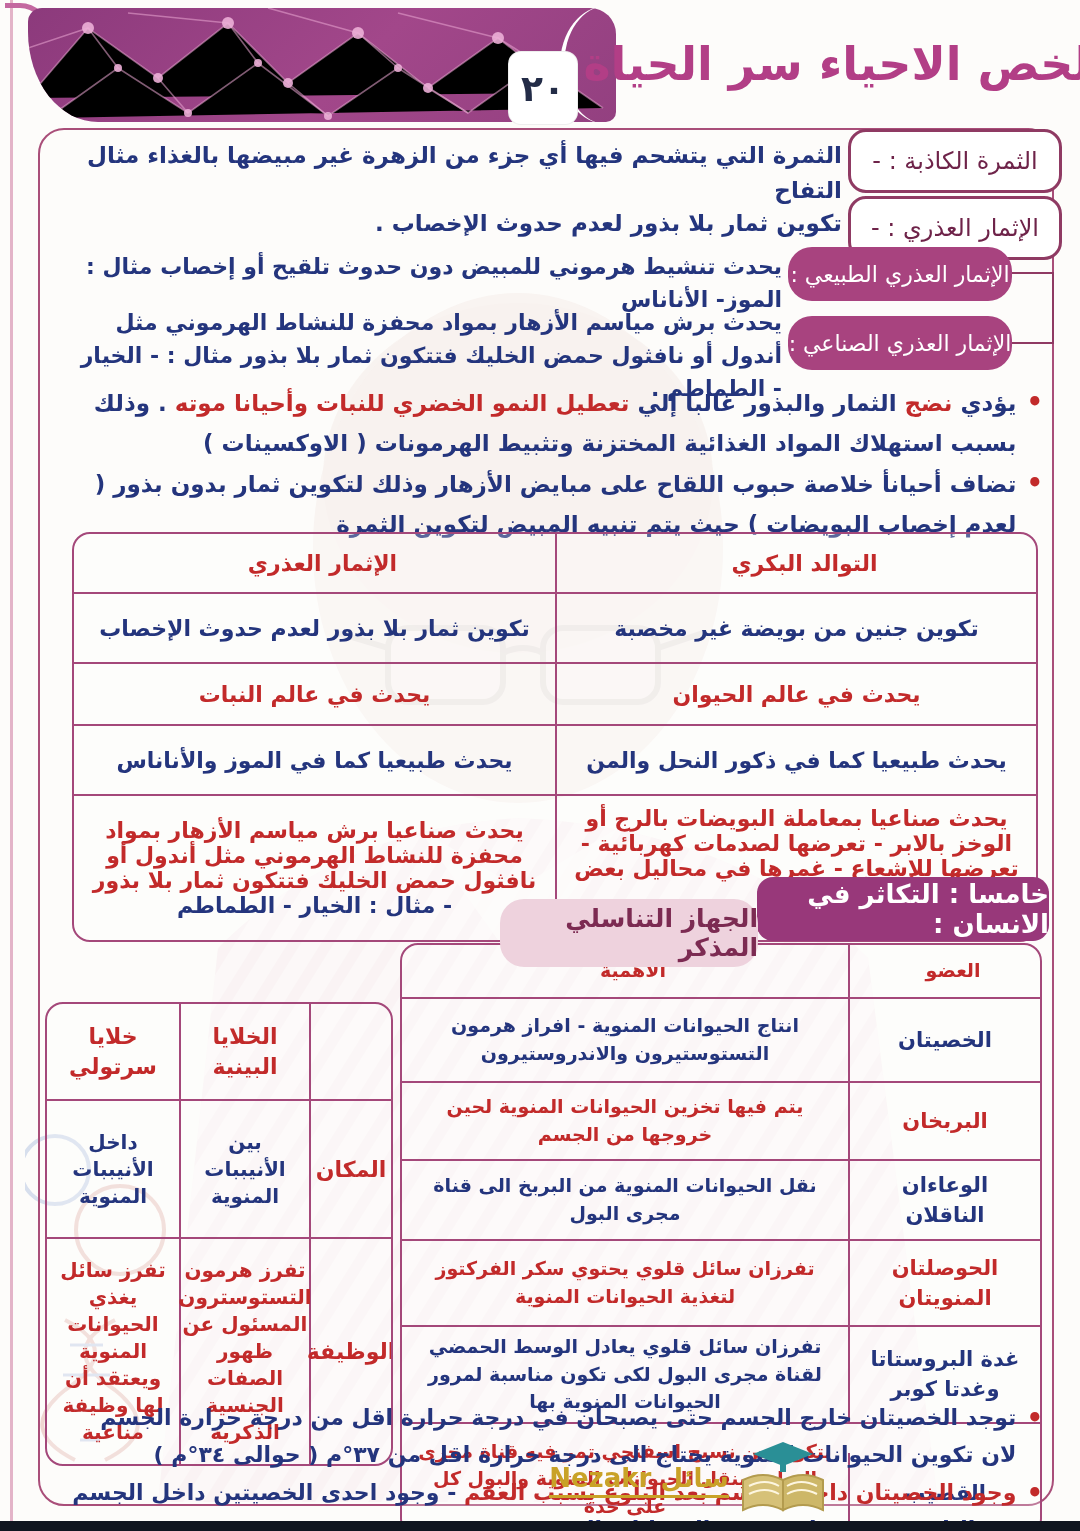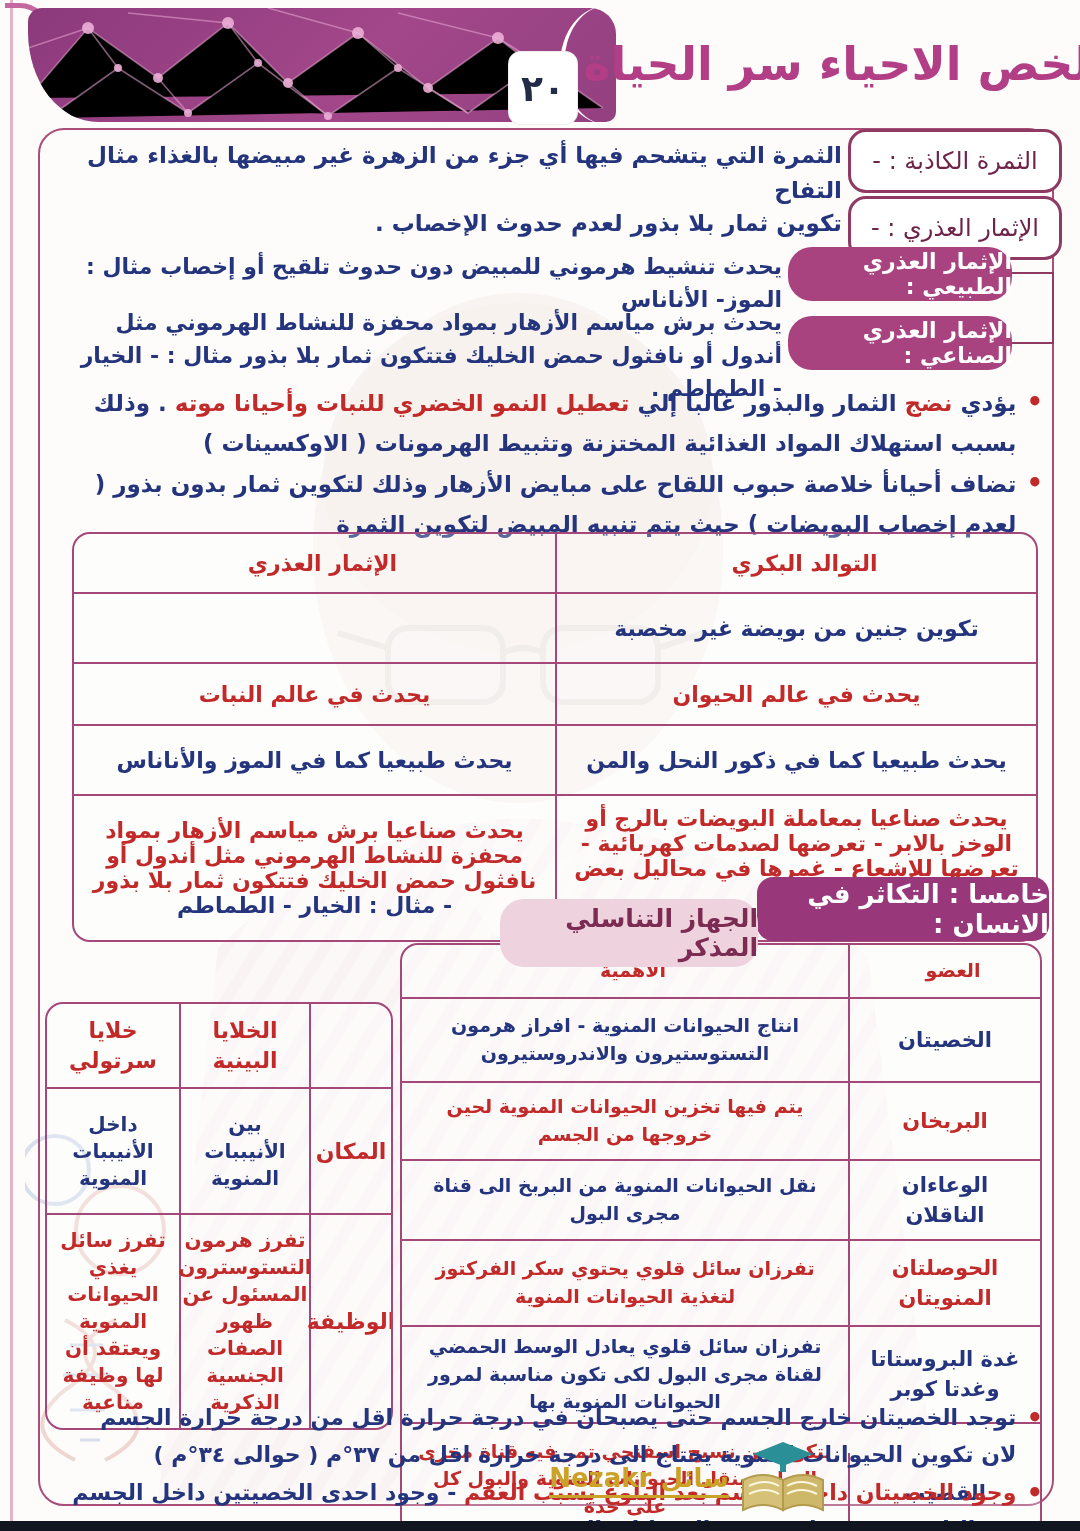--- a/index.html
+++ b/index.html
@@ -34,21 +34,21 @@
   .content-frame{left:38px;top:128px;width:1012px;height:1374px;border:2px solid #a94e79;border-radius:26px;}
 
   
   .bg-layer{left:38px;top:128px;width:1014px;height:1374px;opacity:.45;pointer-events:none;}
   .doodle{pointer-events:none;opacity:.55;}
 
   
   .defbox-outline{width:208px;height:58px;background:#fff;border:3px solid #8f3a63;border-radius:18px;
     display:flex;align-items:center;justify-content:center;color:#6e2349;font-weight:normal;font-size:24px;z-index:4;}
   .defbox-filled{width:224px;height:54px;background:#a8437f;border-radius:24px;
-    display:flex;align-items:center;justify-content:center;color:#fff;font-weight:bold;font-size:22px;z-index:4;}
+    display:flex;align-items:center;justify-content:center;color:#fff;font-weight:normal;font-size:22px;z-index:4;}
   .deftext{color:#24357d;font-weight:bold;font-size:23px;line-height:1.5;text-align:right;}
   .connector{background:#8f3a63;z-index:3;}
 
   
   .note{display:flex;gap:10px;align-items:flex-start;font-weight:bold;font-size:23px;line-height:1.75;text-align:right;}
   .note .bullet{color:#c22a2a;font-size:26px;line-height:1.5;}
 
   
   .tbl{border:2px solid #a4487a;border-radius:18px;overflow:hidden;background:rgba(255,255,255,.25);}
   .trow{display:grid;border-top:2px solid #a4487a;}
@@ -62,21 +62,21 @@
   .cmp .trow{grid-template-columns:1fr 1fr;}
   .cmp .tcell{font-size:22px;}
 
   .organs{left:400px;top:943px;width:638px;}
   .organs .trow{grid-template-columns:192px 1fr;}
   .organs .tcell{font-size:19px;line-height:1.45;}
   .organs .tcell.organ{font-size:21px;}
 
   .cells{left:45px;top:1002px;width:344px;}
   .cells .trow{grid-template-columns:82px 130px 1fr;}
-  .cells .tcell{font-size:20px;line-height:1.35;padding:12px 6px;}
+  .cells .tcell{font-size:20px;line-height:1.35;padding:18px 6px;}
   .cells .rowlabel{color:#c22a2a;font-size:22px;}
 
   
   .sec-box{left:757px;top:877px;width:292px;height:64px;background:#98387a;border-radius:16px;
     display:flex;align-items:center;justify-content:center;color:#fff;font-weight:bold;font-size:26px;z-index:4;}
   .sec-pill{left:500px;top:899px;width:258px;height:68px;background:#eed2dd;border-radius:24px;
     display:flex;align-items:center;justify-content:center;color:#7c2b52;font-weight:bold;font-size:25px;z-index:4;}
 
   
   .bottom-bar{left:0;bottom:0;width:1080px;height:10px;background:#10151f;}
@@ -188,20 +188,23 @@
 
 <div class="abs tbl cmp">
   <div class="trow">
     <div class="tcell vline th-red" style="min-height:46px;">التوالد البكري</div>
     <div class="tcell th-red">الإثمار العذري</div>
   </div>
   <div class="trow">
     <div class="tcell vline" style="min-height:56px;">
         <span><span class="c-blue">تكوين جنين من بويضة غير مخصبة</span></span>
       </div>
+    <div class="tcell">
+        <span><span class="c-blue">تكوين ثمار بلا بذور لعدم حدوث الإخصاب</span></span>
+      </div>
   </div>
   <div class="trow">
     <div class="tcell vline" style="min-height:48px;">
         <span><span class="c-red">يحدث في عالم الحيوان</span></span>
       </div>
     <div class="tcell">
         <span><span class="c-red">يحدث في عالم النبات</span></span>
       </div>
   </div>
   <div class="trow">

